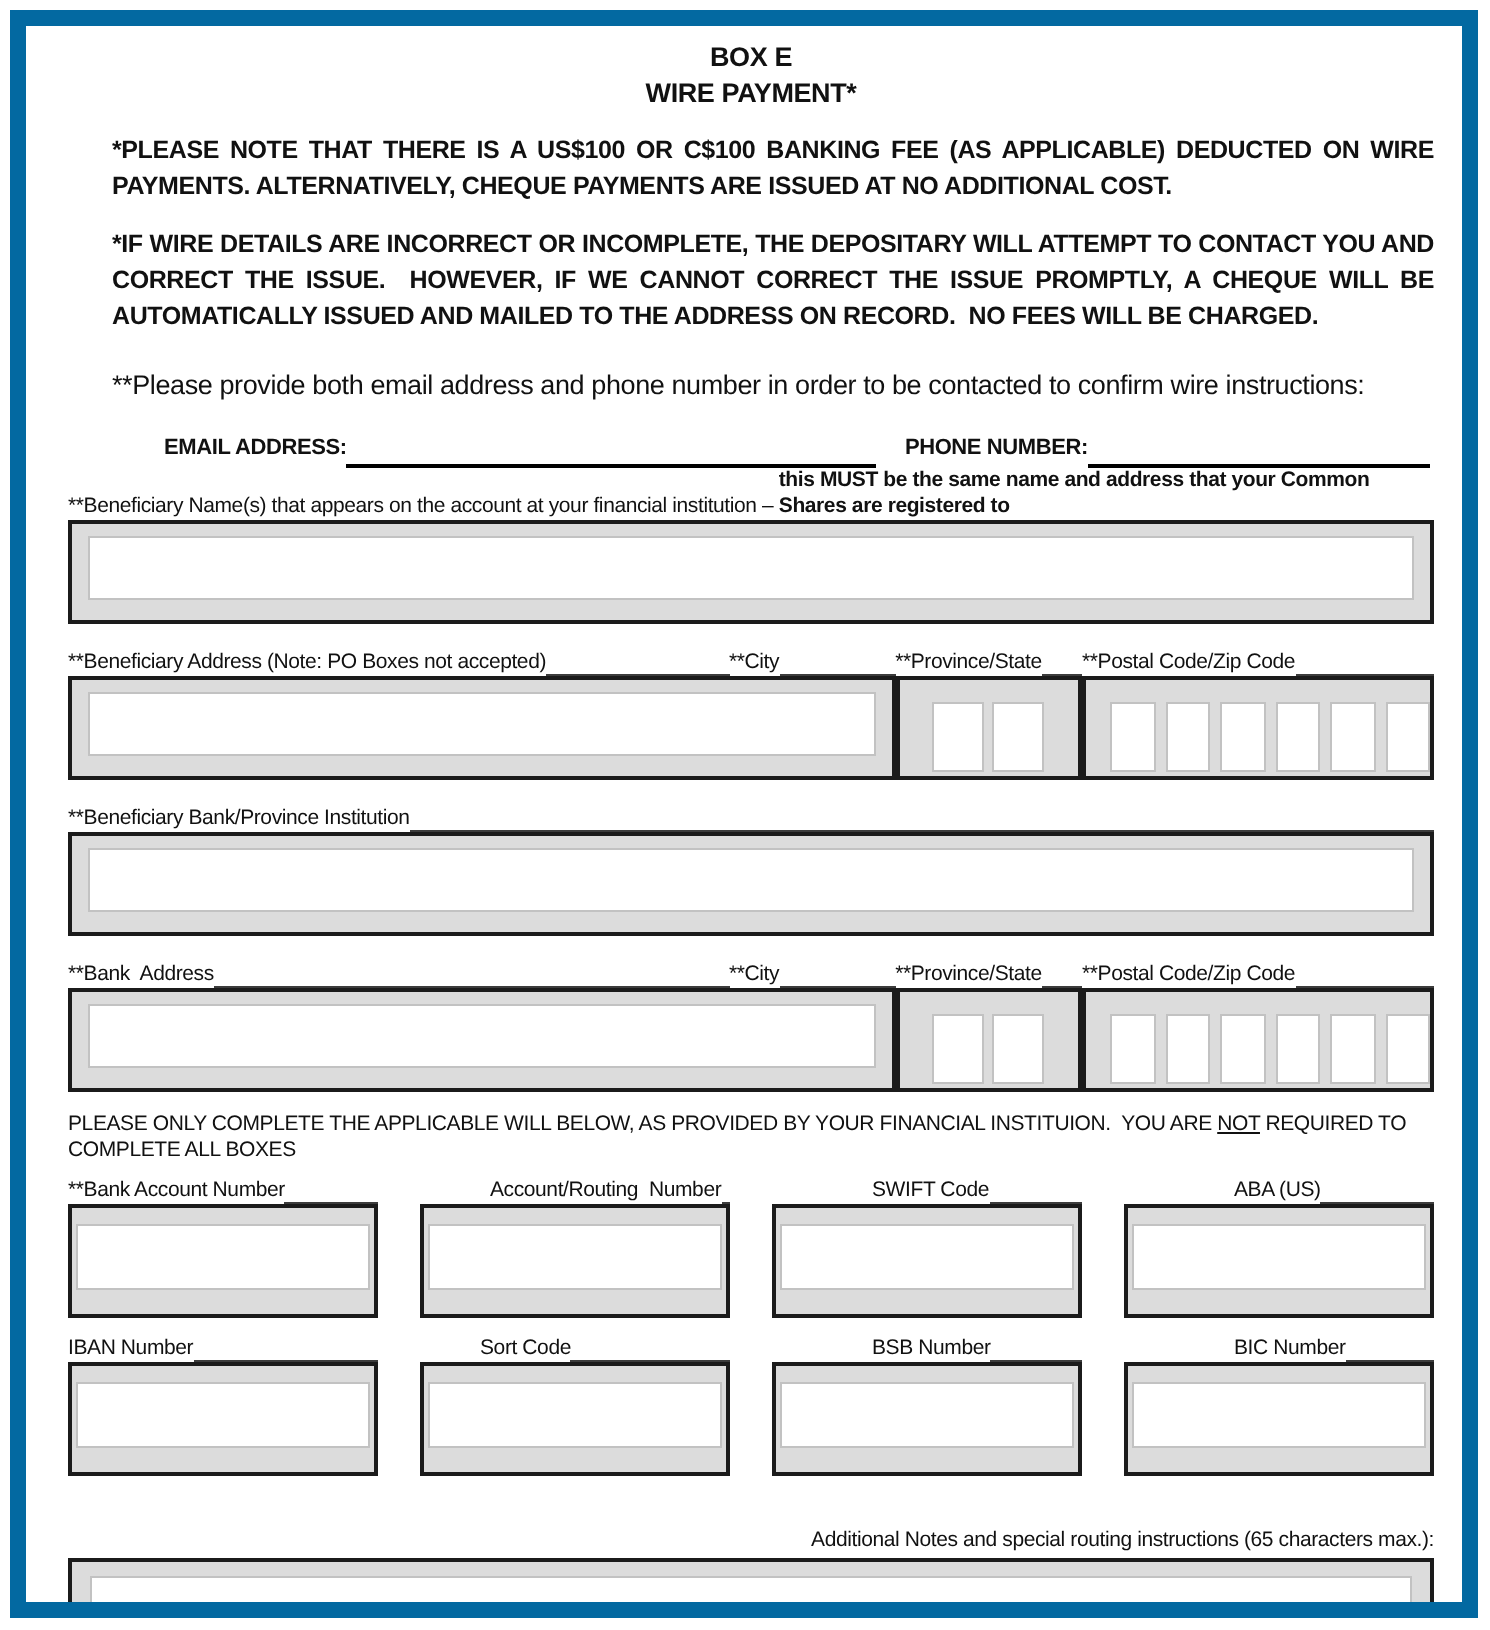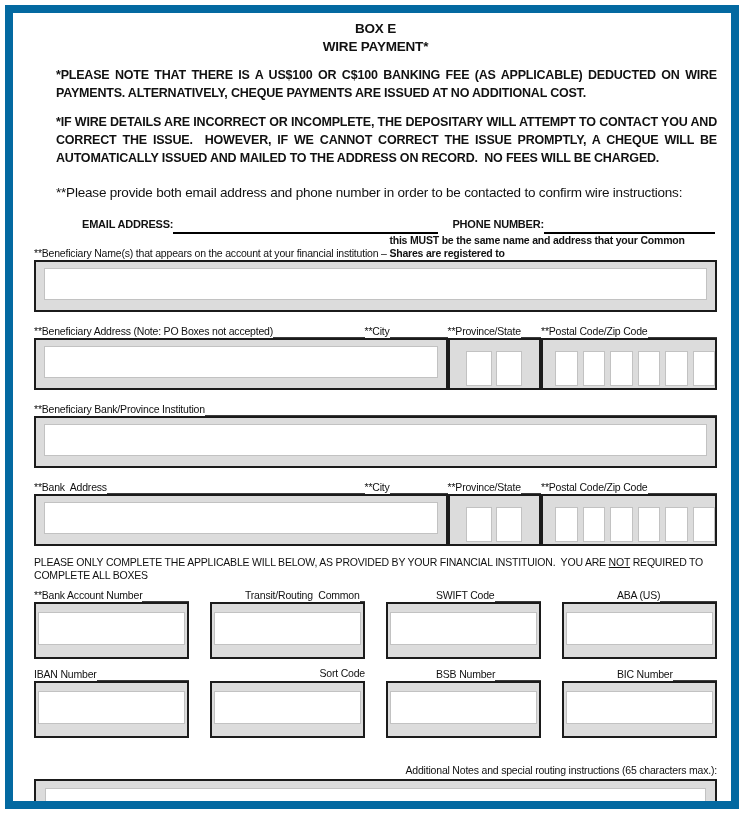--- a/index.html
+++ b/index.html
@@ -35,21 +35,21 @@
   .cell{background:#fff;border:1px solid #c2c2c2;width:26px;height:35px;box-sizing:border-box;}
   .cell-postal{width:23px;}
 
   .instruction{font-size:10.5px;line-height:13px;margin-top:10px;}
   .u{text-decoration:underline;}
 
   .boxgrid{display:flex;gap:21px;}
   .boxcol{flex:1;min-width:0;}
   .smallbox{height:57px;display:flex;flex-direction:column;padding:8px 2px 12px 2px;box-sizing:border-box;}
   .smallbox .white-inner{flex:1;}
-  .pl30{padding-left:30px;flex-direction:column;} .pl35{padding-left:35px;} .pl50{padding-left:50px;} .pl55{padding-left:55px;}
+  .pl30{padding-left:30px;} .pl35{padding-left:35px;} .pl50{padding-left:50px;} .pl55{padding-left:55px;}
 
   .notesbox{height:50px;padding:7px 9px 9px 9px;margin-top:1px;}
   .mt8{margin-top:8px;} .mt12{margin-top:12px;}
 </style>
 </head>
 <body>
 
 <div class="frame">
 
   <div class="title">BOX E</div>
@@ -164,21 +164,21 @@
 
   <div class="boxgrid">
     <div class="boxcol">
         <div class="lrow" style="margin-top:6px;">
           <span class="ltext">**Bank Account Number</span>
           <span class="tail"></span>
         </div>
       </div>
     <div class="boxcol">
         <div class="lrow pl35" style="margin-top:6px;">
-          <span class="ltext">Transit/Routing  Common</span>
+          <span class="ltext">Account/Routing  Number</span>
           <span class="tail"></span>
         </div>
       </div>
     <div class="boxcol">
         <div class="lrow pl50" style="margin-top:6px;">
           <span class="ltext">SWIFT Code</span>
           <span class="tail"></span>
         </div>
       </div>
     <div class="boxcol">

